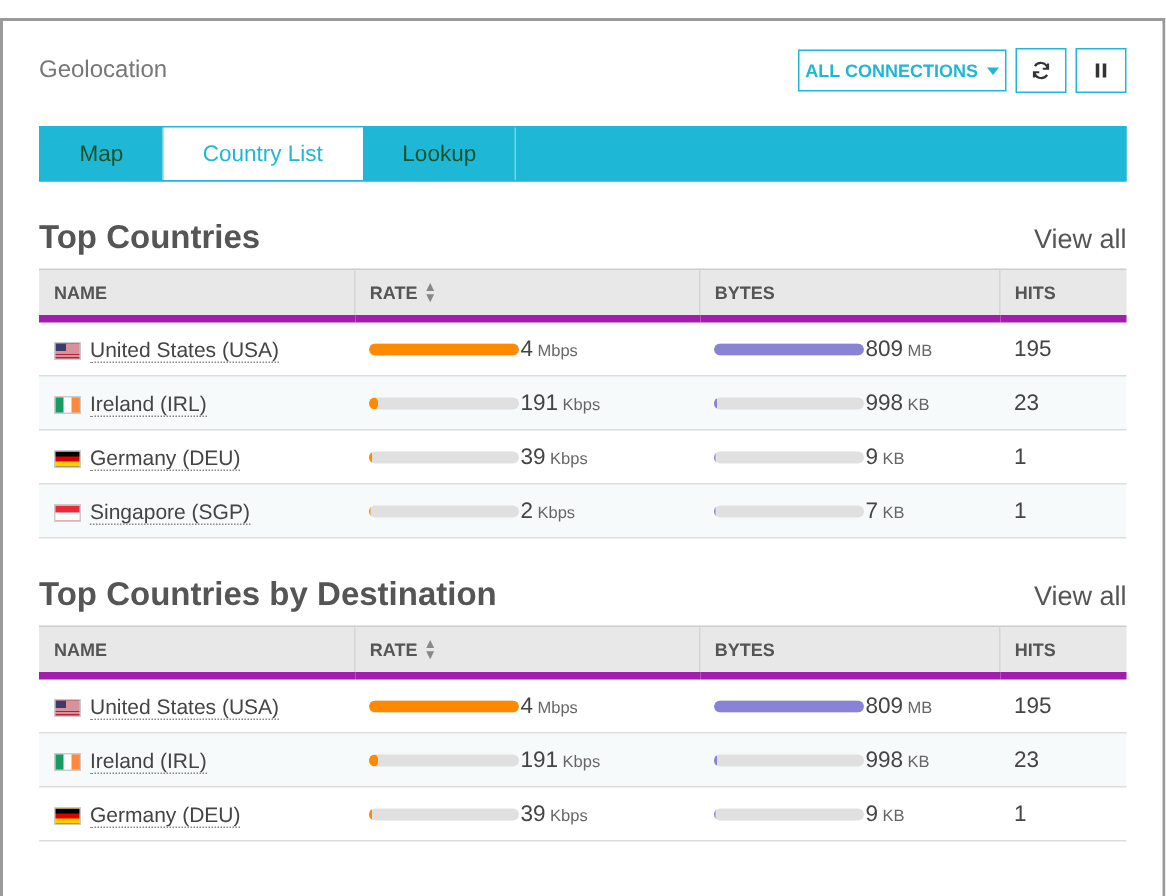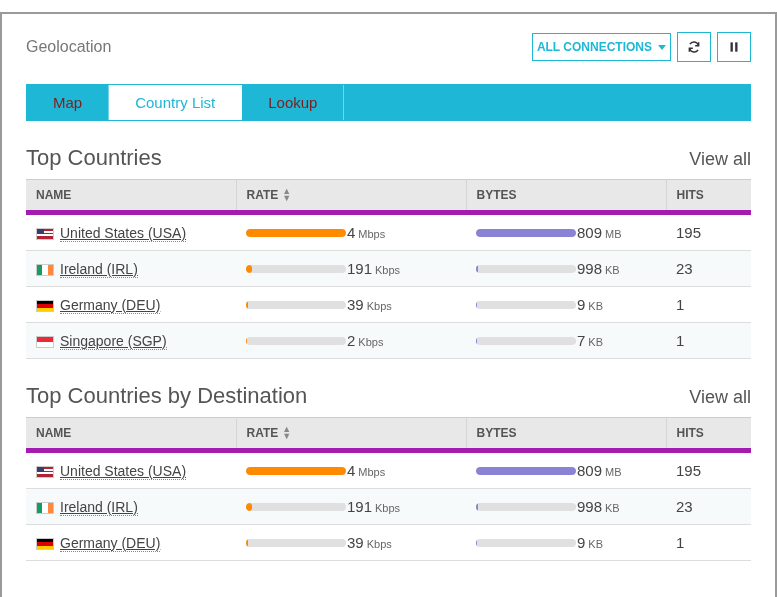--- a/index.html
+++ b/index.html
@@ -6,35 +6,35 @@
   body { font-family: "Segoe UI", Arial, sans-serif; font-size: 14px; color: #444; background: #fff; }
   .frame { width: 777px; height: 597px; border: 2px solid #9a9a9a; margin: 12px auto; overflow: hidden; position: relative; }
   .inner { padding: 18px 24px 0 24px; }
   .topbar { display: flex; align-items: center; justify-content: space-between; }
   .title { font-size: 16px; color: #777; }
   .top-controls { display: flex; gap: 6px; align-items: center; }
   .dropdown { border: 1px solid #1fb7d6; color: #1fb7d6; font-weight: 700; text-transform: uppercase; padding: 6px 4px; display: flex; align-items: center; gap: 6px; font-size: 12px; cursor: pointer; background: #fff; }
   .icon-btn { border: 1px solid #1fb7d6; color: #333; width: 34px; height: 30px; display: flex; align-items: center; justify-content: center; cursor: pointer; background: #fff; }
   .caret-down { width: 0; height: 0; border-left: 4px solid transparent; border-right: 4px solid transparent; border-top: 5px solid #1fb7d6; }
   .tabs { margin-top: 22px; display: flex; border: 1px solid #1fb7d6; background: #1fb7d6; }
-  .tab { padding: 9px 26px; color: #7f1d1d; font-size: 15px; cursor: pointer; border-right: 1px solid rgba(255,255,255,0.4); }
+  .tab { padding: 9px 26px; color: #14532d; font-size: 15px; cursor: pointer; border-right: 1px solid rgba(255,255,255,0.4); }
   .tab.active { background: #fff; color: #1fb7d6; }
   .tabs .filler { flex: 1; }
   .section { margin-top: 24px; }
   .section-head { display: flex; justify-content: space-between; align-items: baseline; margin-bottom: 8px; }
-  .section-title { font-size: 22px; color: #555; font-weight: 400; }
+  .section-title { font-size: 22px; color: #555; font-weight: 700; }
   .viewall { color: #555; font-size: 18px; cursor: pointer; }
   table { width: 100%; border-collapse: collapse; }
   thead th { background: #e8e8e8; text-align: left; font-size: 12px; color: #555; padding: 8px 10px; border-top: 1px solid #ccc; border-bottom: 5px solid #a21caf; border-right: 1px solid #d5d5d5; font-weight: 600; }
   thead th:last-child { border-right: none; }
   tbody tr { border-bottom: 1px solid #ddd; }
   tbody tr:nth-child(even) { background: #f7fafb; }
   tbody td { padding: 9px 10px; font-size: 14px; color: #444; vertical-align: middle; }
   .flag { display: inline-block; width: 18px; height: 12px; margin-right: 6px; vertical-align: middle; border: 1px solid #ccc; position: relative; overflow: hidden; }
-  .country-name { border-bottom: 1px dotted #888; cursor: pointer; text-decoration: underline; }
+  .country-name { border-bottom: 1px dotted #888; cursor: pointer; }
   .th-sort { display: inline-flex; align-items: center; gap: 4px; }
   .sort-icon { display: inline-block; font-size: 9px; color: #888; line-height: 7px; }
   .bar-cell { display: flex; align-items: center; gap: 1px; }
   .bar { flex: 0 0 100px; height: 8px; background: #e0e0e0; border-radius: 4px; position: relative; overflow: hidden; }
   .bar-fill { position: absolute; left: 0; top: 0; bottom: 0; border-radius: 4px; }
   .bar-rate { background: #ff8a00; }
   .bar-bytes { background: #8a82d4; }
   .val { font-size: 15px; color: #444; }
   .unit { font-size: 11px; color: #666; margin-left: 3px; }
   .col-name { width: 210px; }

